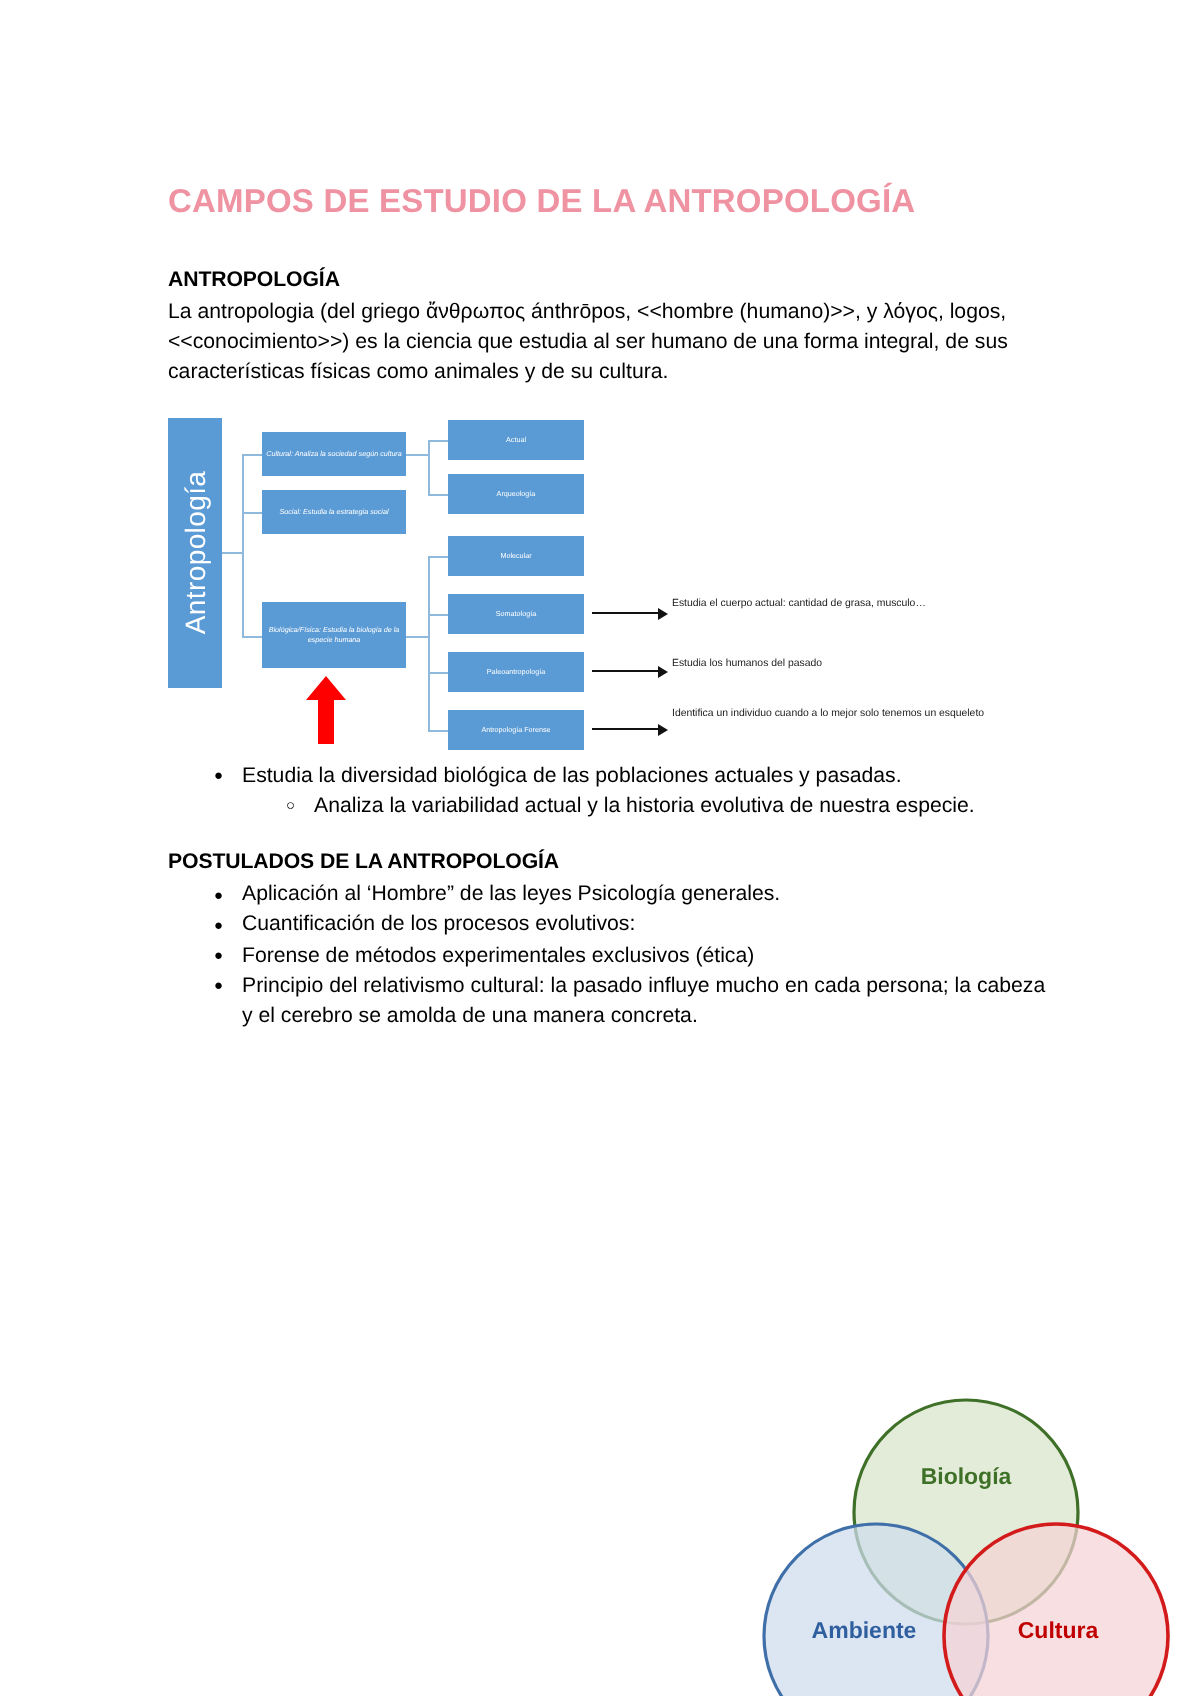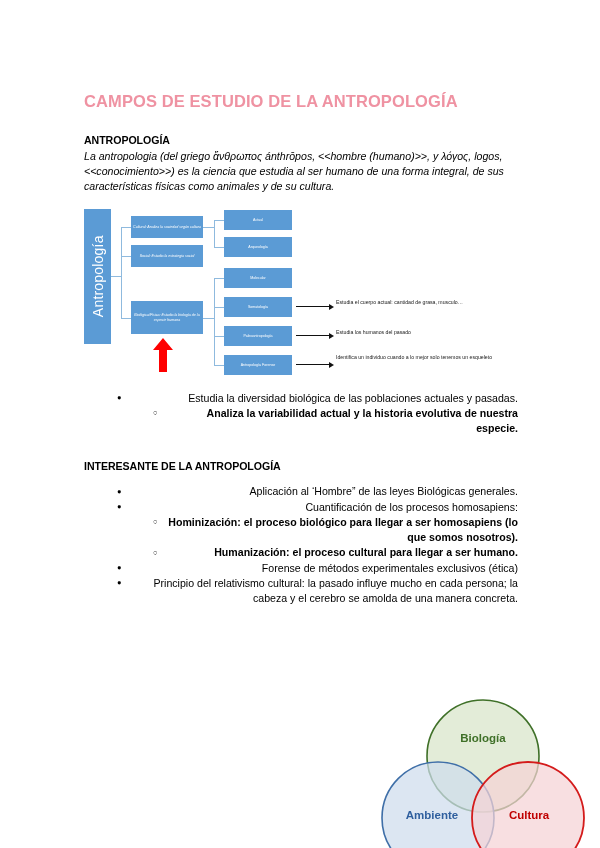--- a/index.html
+++ b/index.html
@@ -47,28 +47,26 @@
     line-height: 1.42;
     margin: 0 0 1px 0;
     letter-spacing: -0.05px;
   }
 
   .para {
     font-size: 10.6px;
     line-height: 1.44;
     margin: 0;
     text-align: left;
-    font-style: italic;
   }
 
   ul.lvl1 {
-    margin: 10px;
+    margin: 0;
     padding: 0 0 0 37px;
     list-style: none;
-    text-align: right;
   }
   ul.lvl1 > li {
     position: relative;
     font-size: 10.6px;
     line-height: 1.44;
     padding-left: 0;
     margin: 0;
   }
   ul.lvl1 > li > .btxt { display: block; }
   ul.lvl1 > li::before {
@@ -82,21 +80,20 @@
 
   ul.lvl2 {
     margin: 0;
     padding: 0 0 0 36px;
     list-style: none;
   }
   ul.lvl2 > li {
     position: relative;
     font-size: 10.6px;
     line-height: 1.44;
-    font-weight: bold;
   }
   ul.lvl2 > li::before {
     content: "\25CB";
     position: absolute;
     left: -14px;
     top: -0.5px;
     font-size: 7.5px;
     line-height: 2.1;
   }
 
@@ -213,31 +210,27 @@
       <li>
         <span class="btxt">Estudia la diversidad biológica de las poblaciones actuales y pasadas.</span>
         <ul class="lvl2">
           <li>Analiza la variabilidad actual y la historia evolutiva de nuestra especie.</li>
         </ul>
       </li>
     </ul>
 
     <div class="gap-sm"></div>
 
-    <div class="sec-head">INTERESANTE DE LA ANTROPOLOGÍA</div>
+    <div class="sec-head">POSTULADOS DE LA ANTROPOLOGÍA</div>
     <ul class="lvl1">
       <li>
-        <span class="btxt">Aplicación al ‘Hombre” de las leyes Biológicas generales.</span>
-      </li>
-      <li>
-        <span class="btxt">Cuantificación de los procesos homosapiens:</span>
-        <ul class="lvl2">
-          <li>Hominización: el proceso biológico para llegar a ser homosapiens (lo que somos nosotros).</li>
-          <li>Humanización: el proceso cultural para llegar a ser humano.</li>
-        </ul>
+        <span class="btxt">Aplicación al ‘Hombre” de las leyes Psicología generales.</span>
+      </li>
+      <li>
+        <span class="btxt">Cuantificación de los procesos evolutivos:</span>
       </li>
       <li>
         <span class="btxt">Forense de métodos experimentales exclusivos (ética)</span>
       </li>
       <li>
         <span class="btxt">Principio del relativismo cultural: la pasado influye mucho en cada persona; la cabeza y el cerebro se amolda de una manera concreta.</span>
       </li>
     </ul>
 
   </div>

